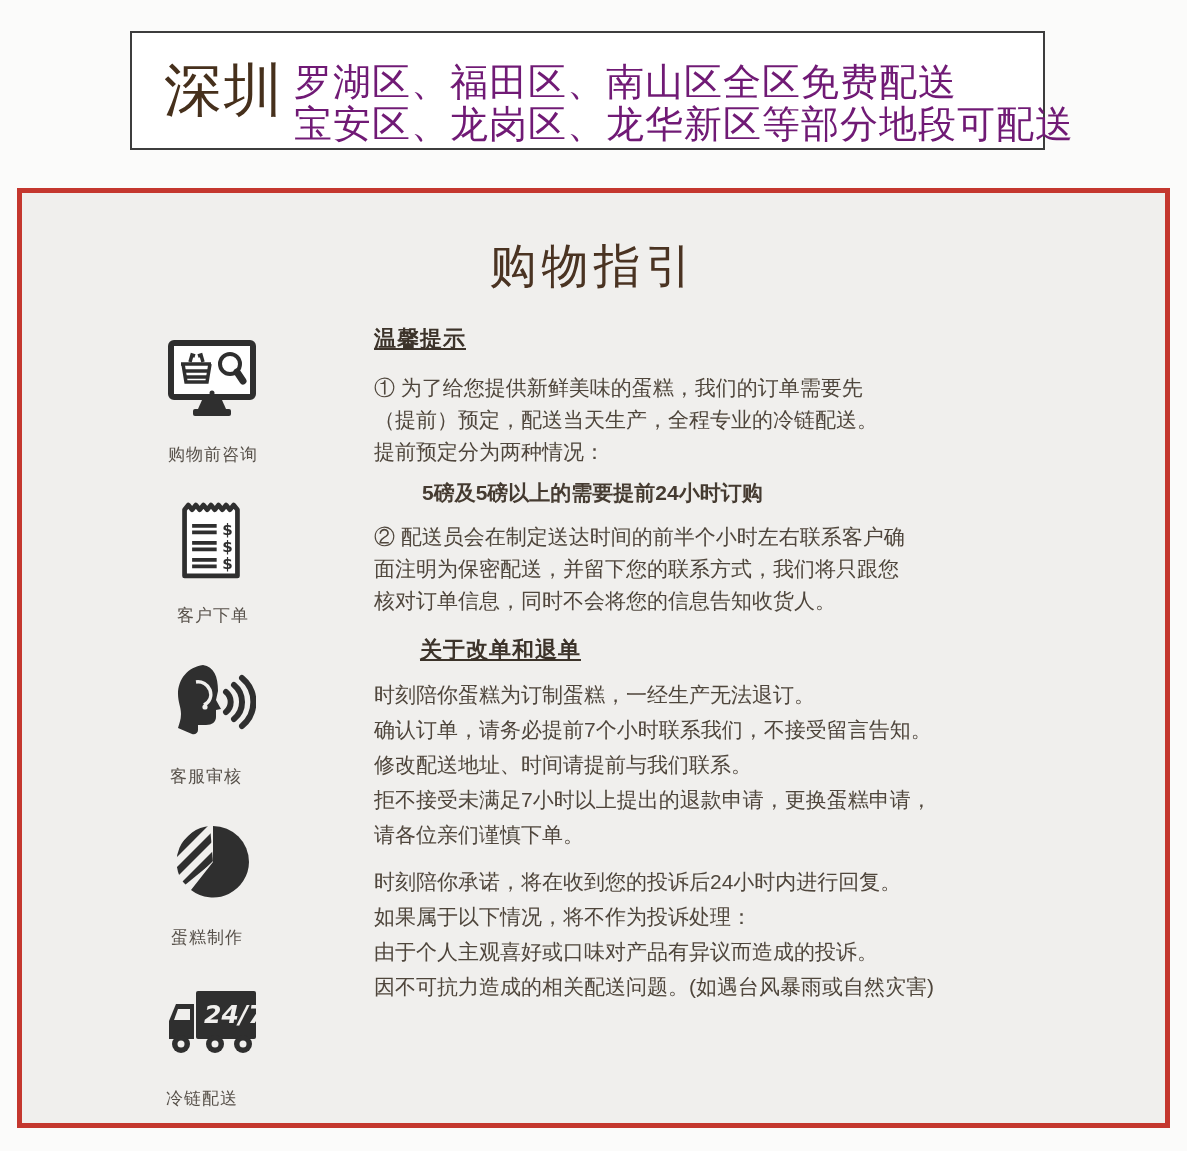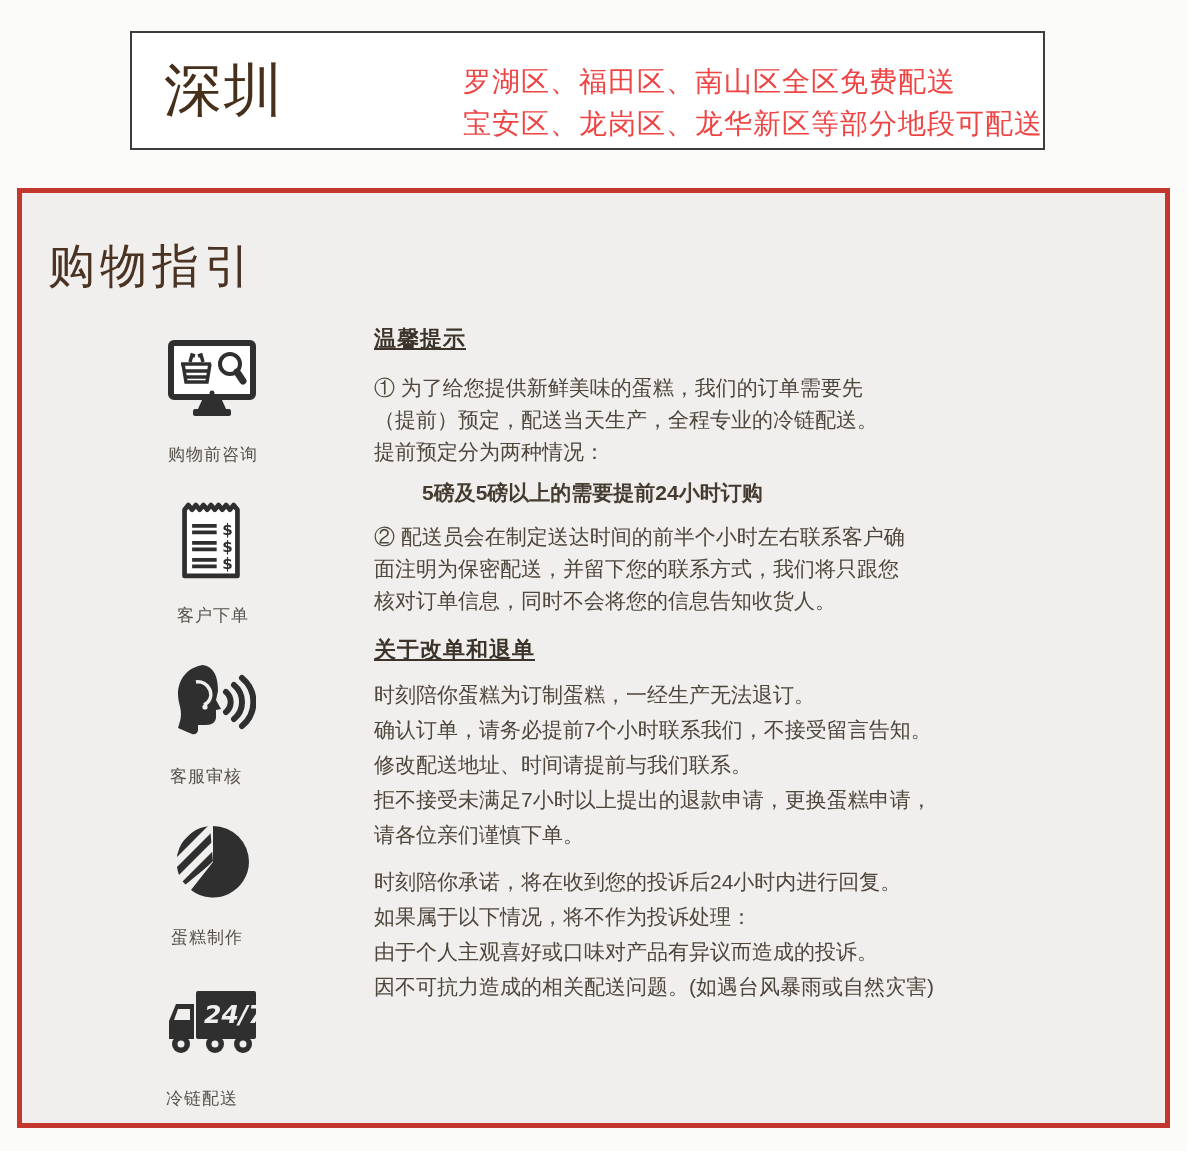--- a/index.html
+++ b/index.html
@@ -18,41 +18,41 @@
     display: flex; align-items: center; justify-content: space-between;
   }
   .banner-city {
     font-size: 58px;
     color: #46301c;
     letter-spacing: 2px;
     margin: 0 10px 0 32px;
     white-space: nowrap;
   }
   .banner-lines {
-    font-size: 28px;
-    color: #ef4444;
+    font-size: 38px;
+    color: #701a75;
     line-height: 42px;
     letter-spacing: 1px;
     white-space: nowrap;
     margin-top: 24px;
   }
   
   .panel {
     margin: 38px 0 0 17px;
     width: 1153px; height: 940px;
     background: #f0efed;
     border: 5px solid #c4372e;
   }
   .panel-title {
     margin-top: 42px;
+    text-align: center;
     font-size: 47px;
     font-weight: 300;
     letter-spacing: 5px;
     color: #4a3322;
-    padding-left: 26px;
   }
   .content { display: flex; margin-top: 26px; }
   
   .steps-col {
     flex: none;
     width: 250px;
     margin-left: 66px;
     padding-top: 14px;
     display: flex; flex-direction: column; align-items: center;
   }
@@ -89,21 +89,21 @@
   .para-1 { margin-bottom: 8px; }
   .bold-lines {
     font-weight: bold;
     color: #453b31;
     padding-left: 48px;
     line-height: 33px;
     margin-bottom: 12px;
   }
   .para-2 { margin-bottom: 18px; }
   .line-block { line-height: 35px; margin-bottom: 12px; }
-  .heading-2 { margin-bottom: 12px; }
+  .heading-2 { margin-bottom: 12px; margin-left: 46px; }
   .heading-3 { margin-bottom: 10px; }
   svg text { font-family: "DejaVu Sans", sans-serif; }
 </style>
 </head>
 <body>
 
 <div class="banner">
   <div class="banner-city">深圳</div>
   <div class="banner-lines">
     <div>罗湖区、福田区、南山区全区免费配送</div>

